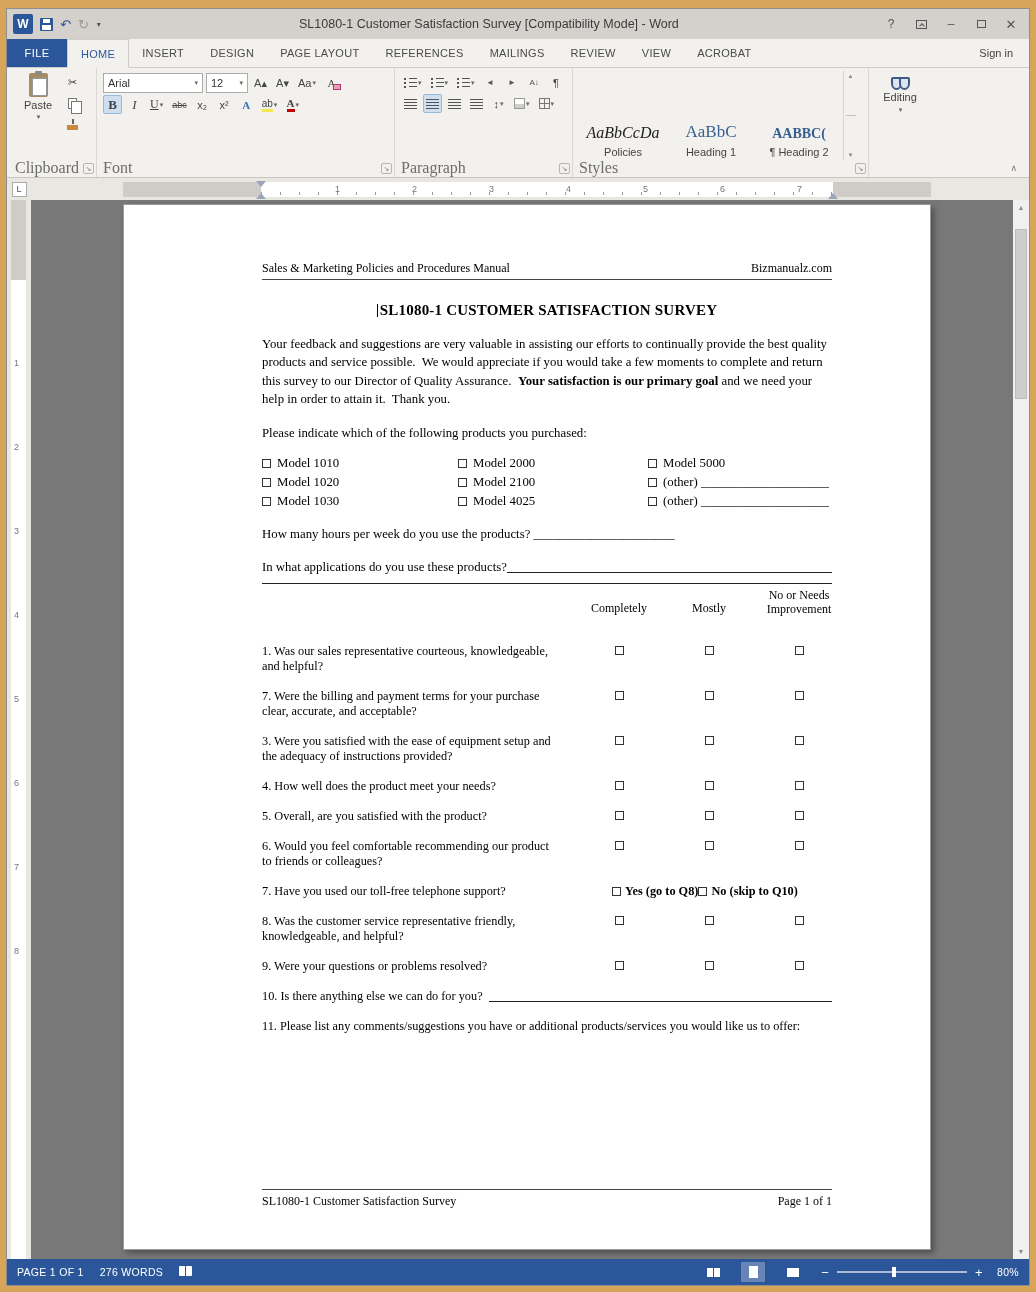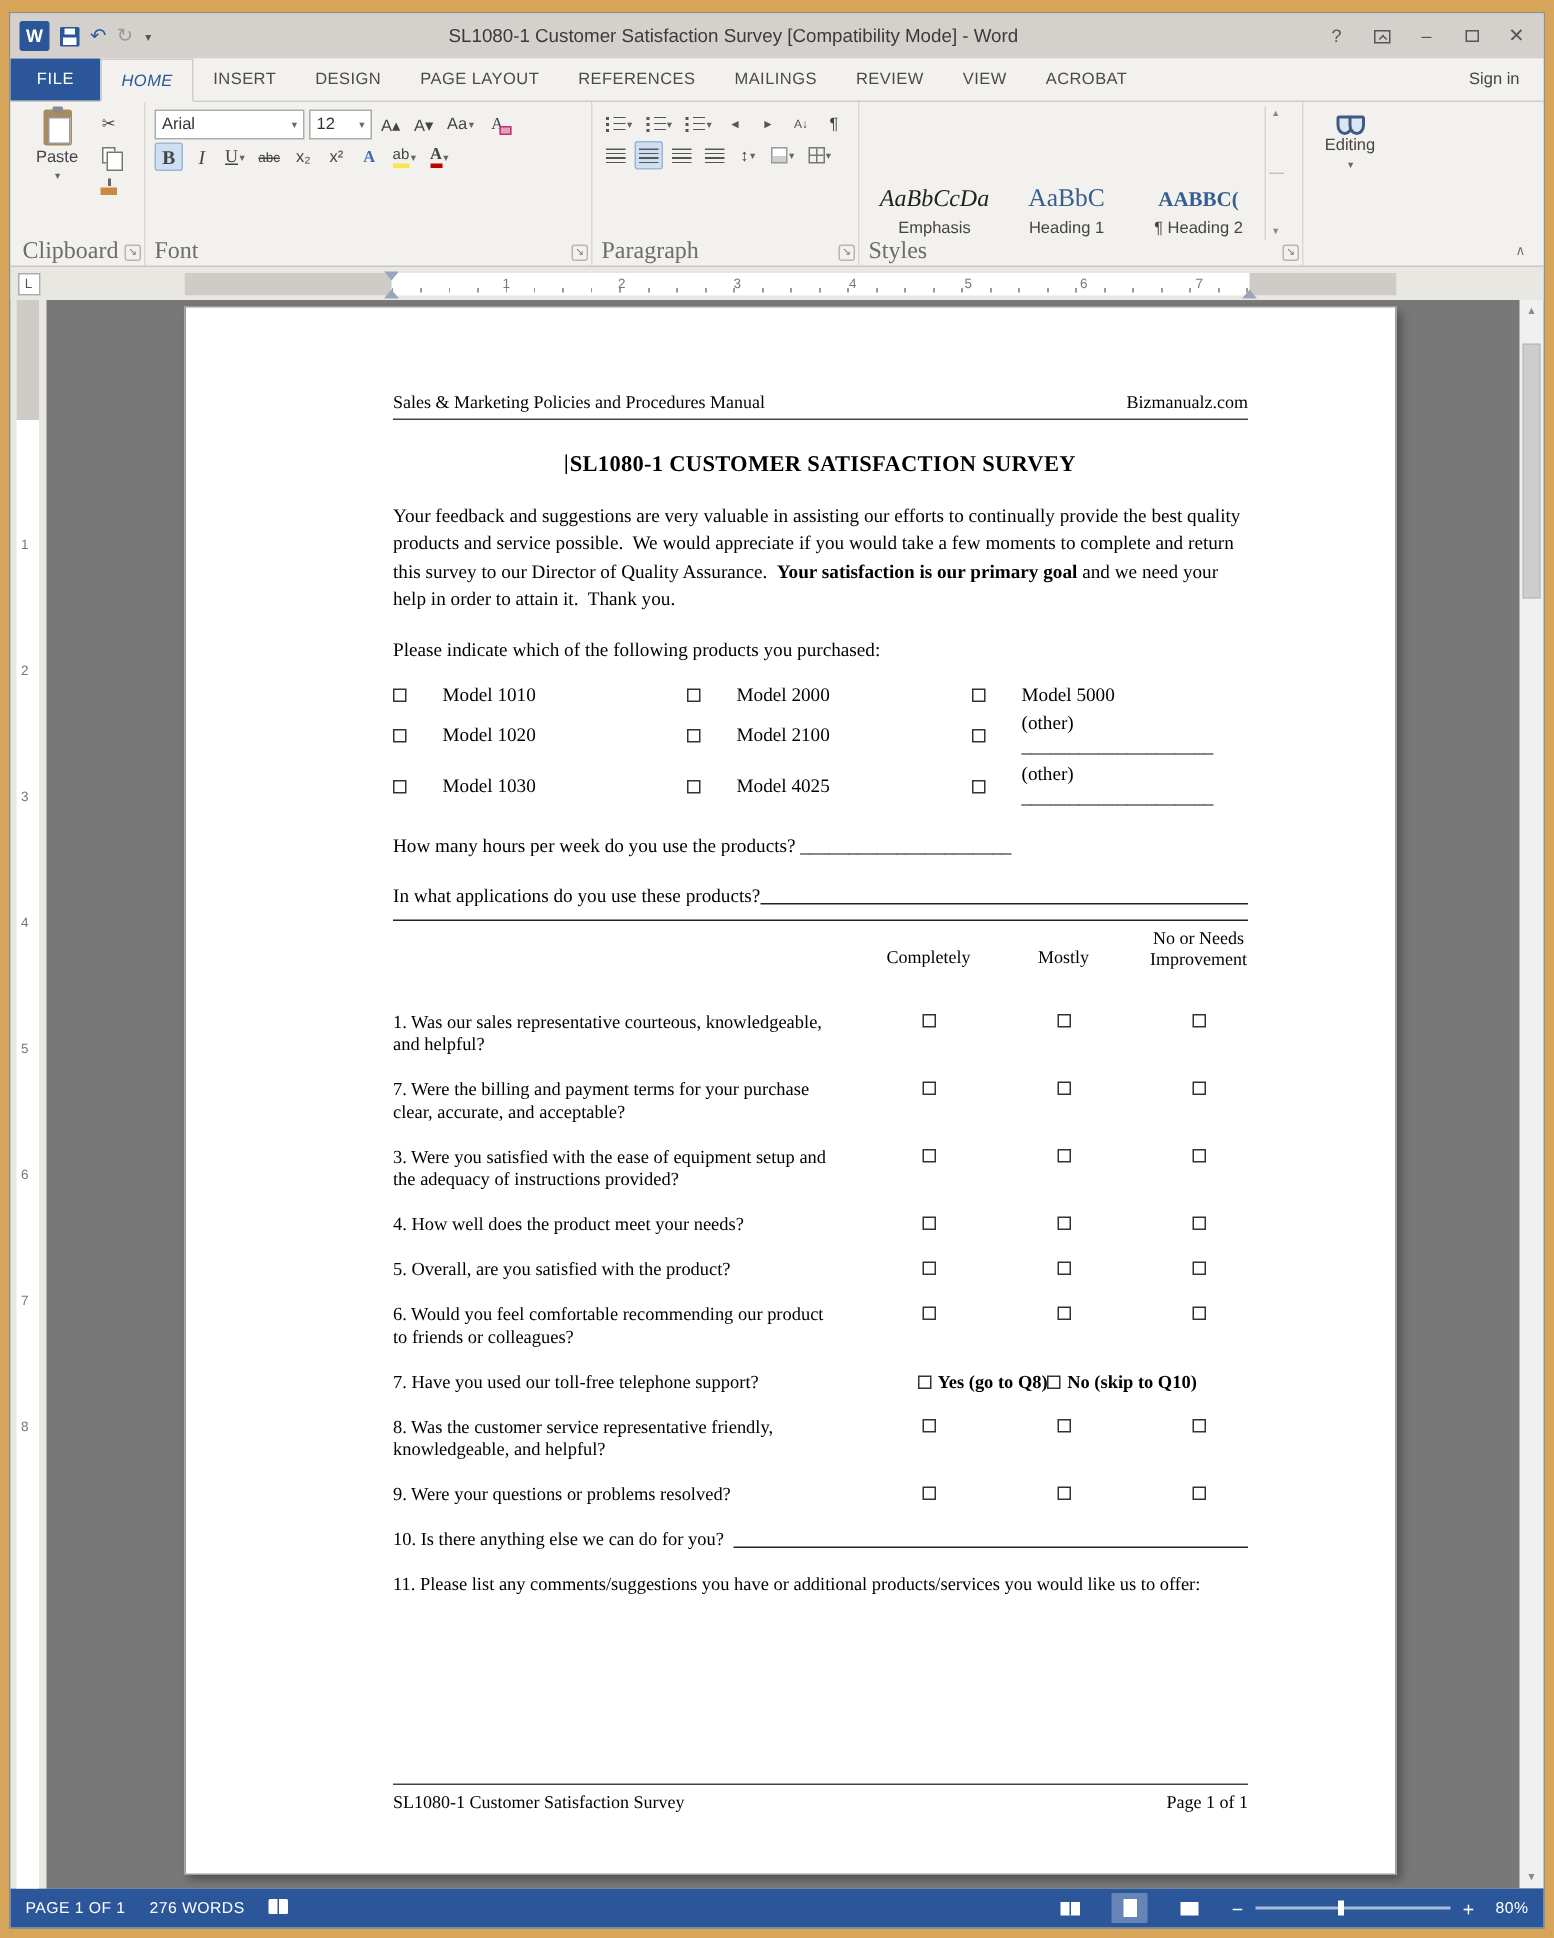--- a/index.html
+++ b/index.html
@@ -28,21 +28,21 @@
   .ic-ribbonopts { width:11px; height:9px; border:1px solid #555; position:relative; display:inline-block; }
   .ic-ribbonopts::after { content:""; position:absolute; left:3px; top:3px; width:3px; height:3px;
     border-left:1px solid #555; border-top:1px solid #555; transform:rotate(45deg); }
   .ic-max { width:9px; height:8px; border:1px solid #555; display:inline-block; }
 
   
   .tabrow { height:29px; background:#f3f1ee; display:flex; align-items:stretch; border-bottom:1px solid #d0cdc8; flex:0 0 auto; }
   .filetab { width:60px; background:#2b579a; color:#fff; font-size:11px; display:flex; align-items:center; justify-content:center; letter-spacing:.4px; }
   .rtabs { display:flex; }
   .rtab { padding:0 13px; display:flex; align-items:center; font-size:11px; color:#4a4a4a; letter-spacing:.3px; }
-  .rtab.active { background:#f3f1ee; color:#2b579a; border:1px solid #d0cdc8; border-bottom:1px solid #f3f1ee; margin-bottom:-1px; z-index:2;font-style:italic; }
+  .rtab.active { background:#f3f1ee; color:#2b579a; border:1px solid #d0cdc8; border-bottom:1px solid #f3f1ee; margin-bottom:-1px; z-index:2; }
   .signin { margin-left:auto; padding-right:16px; display:flex; align-items:center; font-size:11px; color:#444; }
 
   
   .ribbon { height:110px; background:#f3f1ee; border-bottom:1px solid #c9c6c1; display:flex; flex:0 0 auto; position:relative; padding-left:2px; }
   .rgroup { border-right:1px solid #dbd8d3; position:relative; display:flex; flex-direction:column; padding:3px 6px 0; }
   .rg-content { flex:1; }
   .rg-label { height:17px; text-align:left; font-size:16px; color:#6d6d6d; line-height:15px;font-family:Liberation Serif, serif; }
   .launcher { position:absolute; right:2px; bottom:3px; width:11px; height:11px; border:1px solid #b9b6b1; border-radius:2px;
     color:#777; font-size:7px; line-height:9px; text-align:center; }
   .sbtn { min-width:19px; height:19px; display:inline-flex; align-items:center; justify-content:center;
@@ -157,21 +157,21 @@
   .page-inner { padding:0 98px 0 138px; position:relative; height:100%; }
   .doc-header { padding-top:56px; }
   .doc-header .hrow { display:flex; justify-content:space-between; font-size:12px; padding-bottom:3px; border-bottom:1px solid #444; }
   .doc-title { margin-top:22px; text-align:center; font-weight:bold; font-size:15px; letter-spacing:.2px; }
   .caret { display:inline-block; border-left:1px solid #000; height:13px; margin-right:2px; vertical-align:-2px; }
   .doc-intro { margin-top:16px; font-size:12.8px; line-height:18.3px; white-space:pre-wrap; }
   .doc-para { margin-top:18px; font-size:12.8px; }
   .pg-row { display:flex; margin-top:4px; font-size:12.8px; }
   .pg-row:first-child { margin-top:0; }
   .product-grid { margin-top:15px; }
-  .pg-cell { flex:0 0 auto; display:flex; align-items:center;gap:18px; }
+  .pg-cell { flex:0 0 auto; display:flex; align-items:center; }
   .pg-cell:nth-child(1) { width:196px; } .pg-cell:nth-child(2) { width:190px; } .pg-cell:nth-child(3) { flex:1; }
   .cb { width:9px; height:9px; border:1px solid #333; display:inline-block; background:#fff; flex:0 0 auto; }
   .pg-cell .cb { margin-right:6px; }
   .apps-line { margin-top:18px; font-size:12.8px; display:flex; }
   .fill-line { flex:1; border-bottom:1px solid #222; margin-bottom:2px; }
   .full-line { border-bottom:1px solid #222; height:9px; }
   .tbl-head { display:flex; align-items:flex-end; margin-top:4px; font-size:12px; }
   .tbl-spacer { width:312px; flex:0 0 auto; }
   .tbl-col { width:90px; flex:0 0 auto; text-align:center; }
   .tbl-col.two { line-height:14px; }
@@ -367,21 +367,21 @@
       </div>
       <div class="rg-label"><span>Paragraph</span></div>
       <span class="launcher">↘</span>
     </div>
 
     <div class="rgroup g-styles">
       <div class="rg-content styles-wrap">
         <div style="display:flex">
             <div class="style-item">
               <div class="style-prev p0">AaBbCcDa</div>
-              <div class="style-name">Emphasis</div>
+              <div class="style-name">Policies</div>
             </div>
             <div class="style-item">
               <div class="style-prev p1">AaBbC</div>
               <div class="style-name">Heading 1</div>
             </div>
             <div class="style-item">
               <div class="style-prev p2">AABBC(</div>
               <div class="style-name">¶ Heading 2</div>
             </div>
           </div>

